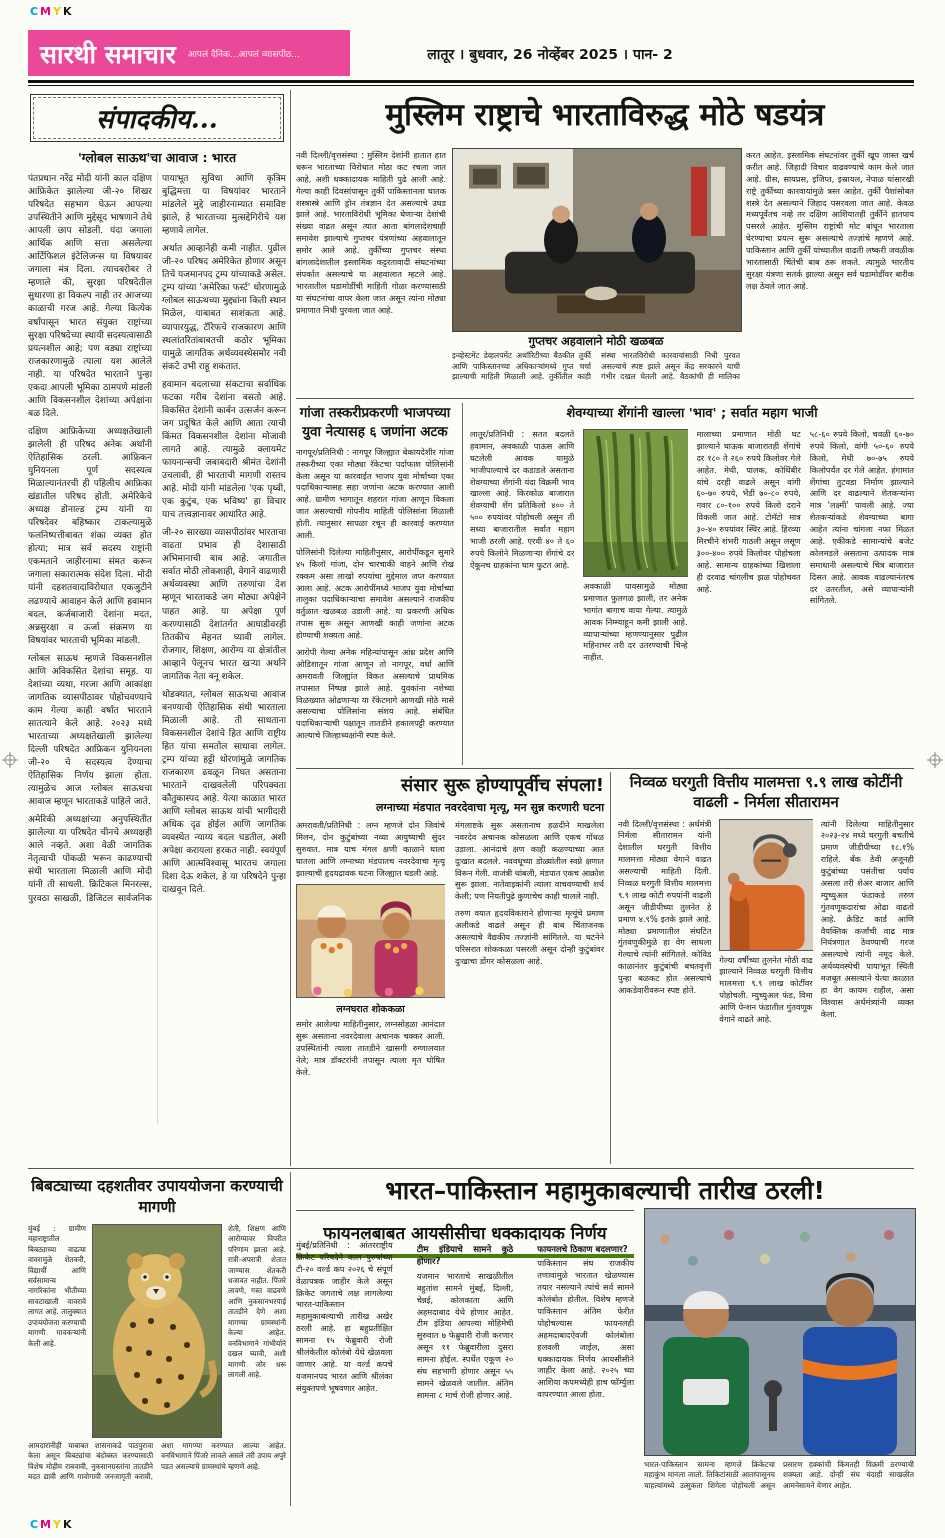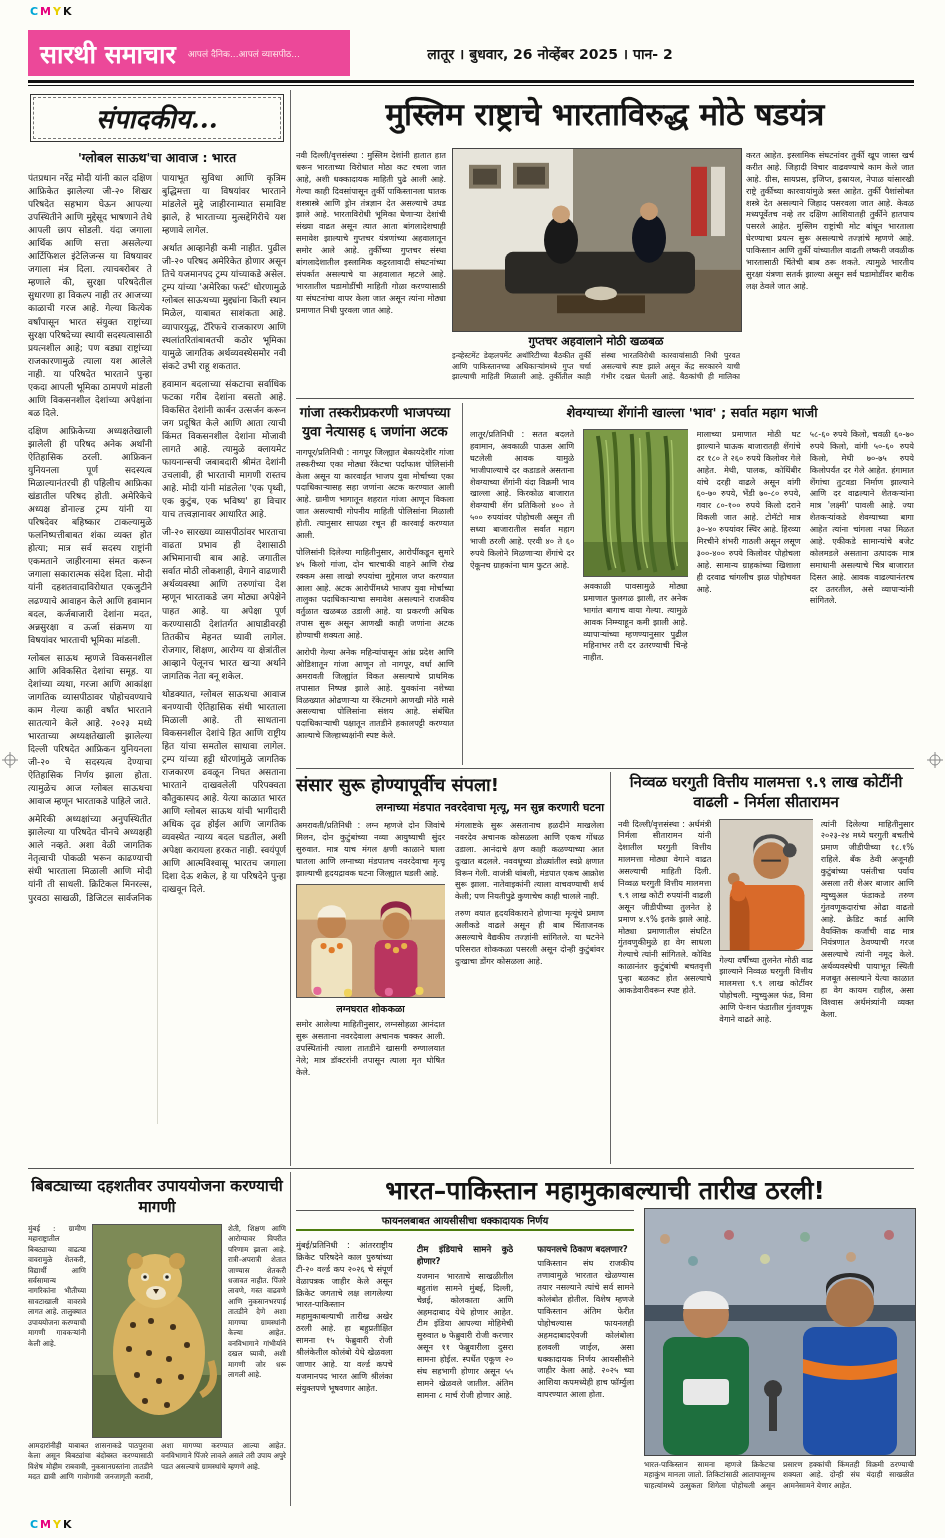--- a/index.html
+++ b/index.html
@@ -51,21 +51,21 @@
 
   
   #drum{left:470px;top:403px;width:444px;height:362px;}
   .drum-hl{font-size:13px;font-weight:bold;text-align:center;white-space:nowrap;}
   .drum-cols{display:flex;gap:9px;margin-top:8px;height:322px;}
   .drum-col{flex:1;overflow:hidden;}
   .drum-img{width:100%;height:146px;border:1px solid #555;margin-bottom:4px;}
 
   
   #wedding{left:296px;top:772px;width:308px;height:392px;}
-  .wed-hl{font-size:18px;font-weight:bold;text-align:left;}
+  .wed-hl{font-size:18px;font-weight:bold;text-align:right;}
   .wed-sub{font-size:11px;font-weight:bold;text-align:right;margin:3px 0 6px;}
   .wed-cols{display:flex;gap:10px;height:338px;}
   .wed-col{flex:1;overflow:hidden;}
   .wed-img{width:100%;height:112px;border:1px solid #555;margin:3px 0 4px;}
   .crosshead{font-weight:bold;text-align:center;font-size:9.5px;margin:3px 0;}
 
   
   #nirmala{left:618px;top:772px;width:296px;height:392px;}
   .nir-hl{font-size:15px;font-weight:bold;text-align:center;line-height:1.35;margin-bottom:6px;}
   .nir-cols{display:flex;gap:8px;height:330px;}
@@ -77,22 +77,22 @@
   .leo-hl{font-size:15.5px;font-weight:bold;text-align:center;line-height:1.35;}
   .leo-row{display:flex;gap:6px;margin-top:6px;height:212px;}
   .leo-side{width:58px;overflow:hidden;font-size:7.2px;line-height:1.45;}
   .leo-img{width:128px;height:212px;border:1px solid #555;}
   .leo-bottom{margin-top:5px;height:62px;column-count:2;column-gap:8px;
               font-size:7.2px;line-height:1.45;}
 
   
   #cricket{left:296px;top:1172px;width:618px;height:336px;}
   .cri-hl{position:absolute;left:0;top:0;width:618px;text-align:center;font-size:25px;font-weight:bold;}
-  .cri-sub{position:absolute;left:0;top:38px;width:338px;text-align:center;font-size:10px;font-weight:bold;
-           border-top:1px solid #555;border-bottom:2px solid #4d7c0f;padding:2px 0;}
+  .cri-sub{position:absolute;left:0;top:38px;width:338px;text-align:center;font-size:17px;font-weight:bold;
+           border-top:1px solid #555;border-bottom:4px solid #4d7c0f;padding:10px 0;}
   .cri-cols{position:absolute;left:0;top:68px;width:338px;height:266px;display:flex;gap:24px;}
   .cri-col{flex:1;overflow:hidden;}
   .cri-photo{position:absolute;left:348px;top:36px;width:270px;height:246px;border:1px solid #444;}
   .cri-below{position:absolute;left:348px;top:288px;width:270px;height:46px;
              column-count:2;column-gap:8px;font-size:7.4px;line-height:1.4;overflow:hidden;}
   .cri-cross{font-weight:bold;font-size:8.6px;margin:3px 0;}
 
   svg{display:block;width:100%;height:100%;}
 </style>
 </head>

